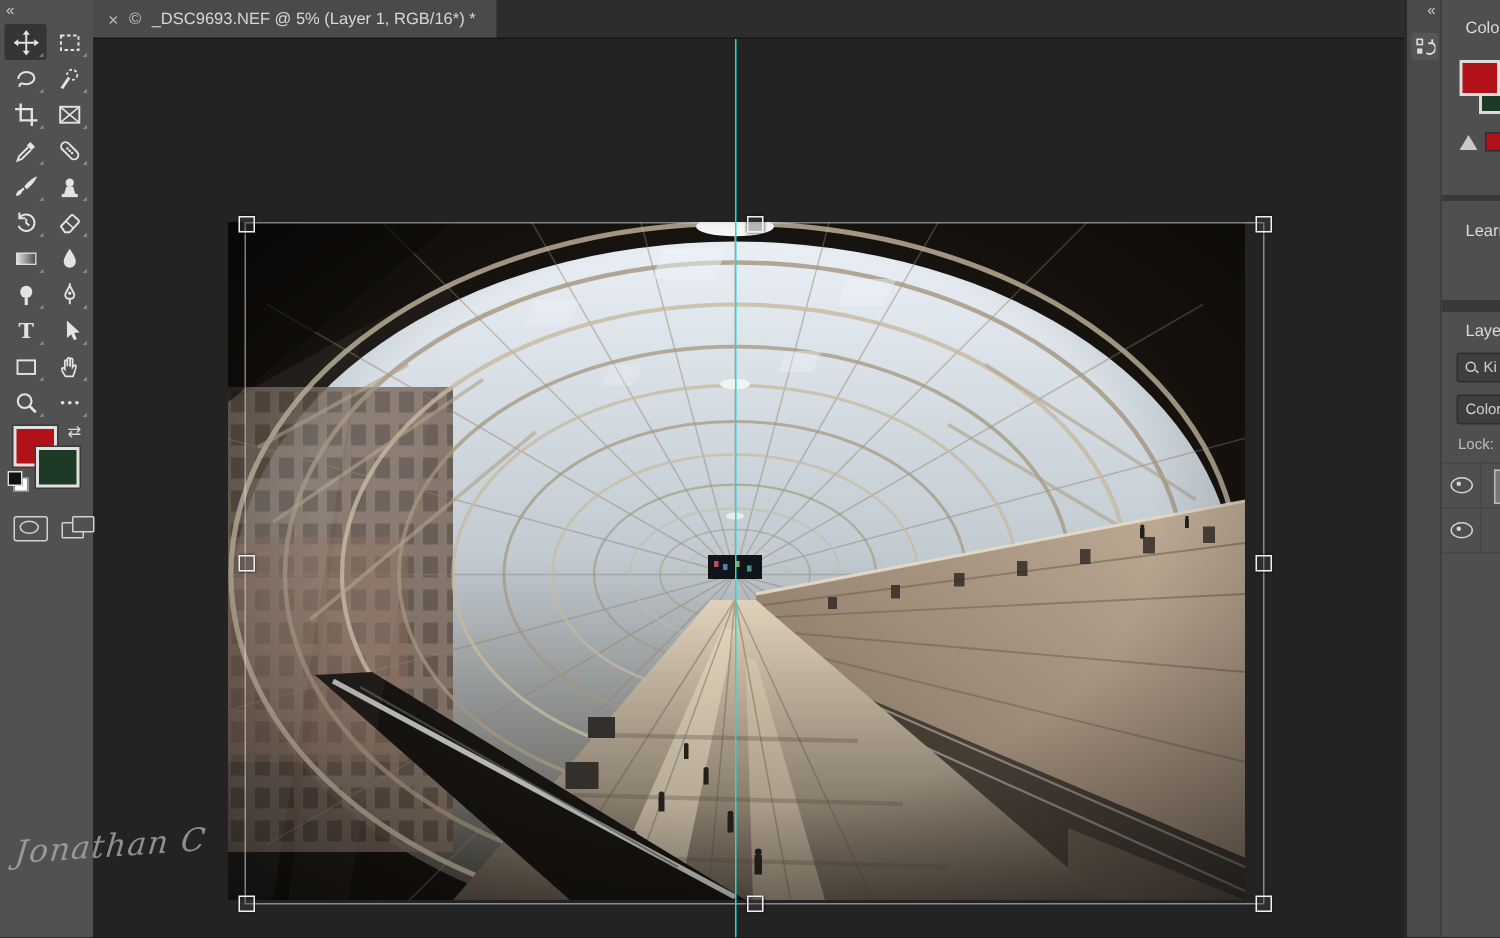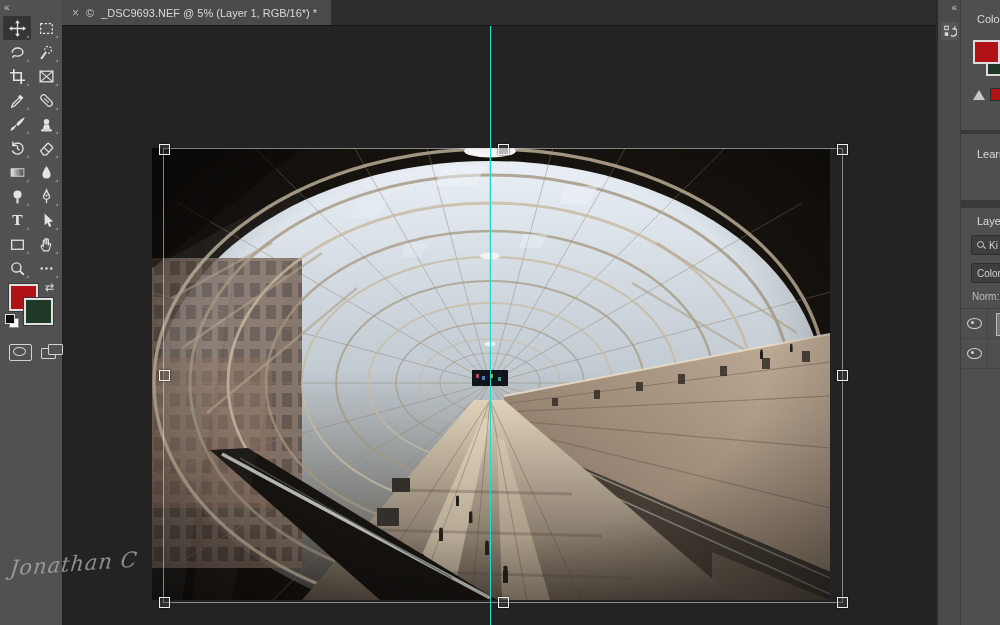--- a/index.html
+++ b/index.html
@@ -465,21 +465,21 @@
     <div class="seam"></div>
     <div class="pgroup g-layers">
       <div class="phead">Layer</div>
       <div class="lrow">
         <span class="mag"></span>
         <span>Ki</span>
       </div>
       <div class="lrow">
         <span>Color</span>
       </div>
-      <div class="locklbl">Norm:</div>
+      <div class="locklbl">Lock:</div>
       <div class="layerlist">
         <div class="layer">
           <div class="eyebox">
               <span class="eye"></span>
             </div>
           <div class="lthumb"></div>
         </div>
         <div class="layer">
           <div class="eyebox">
               <span class="eye"></span>

